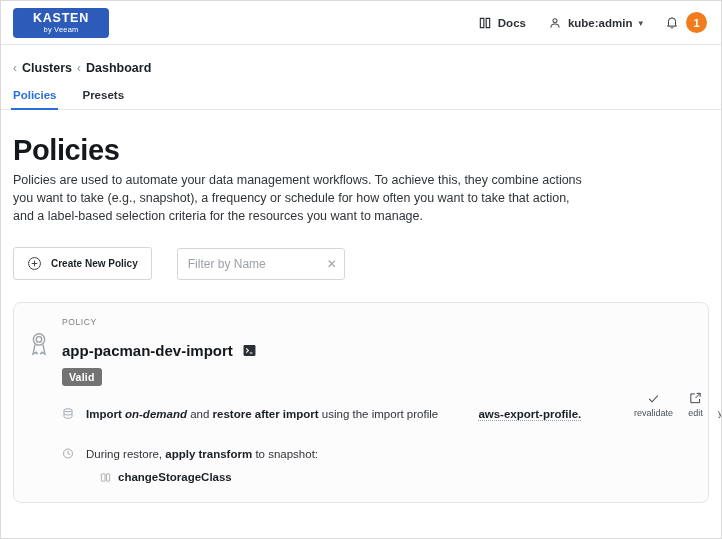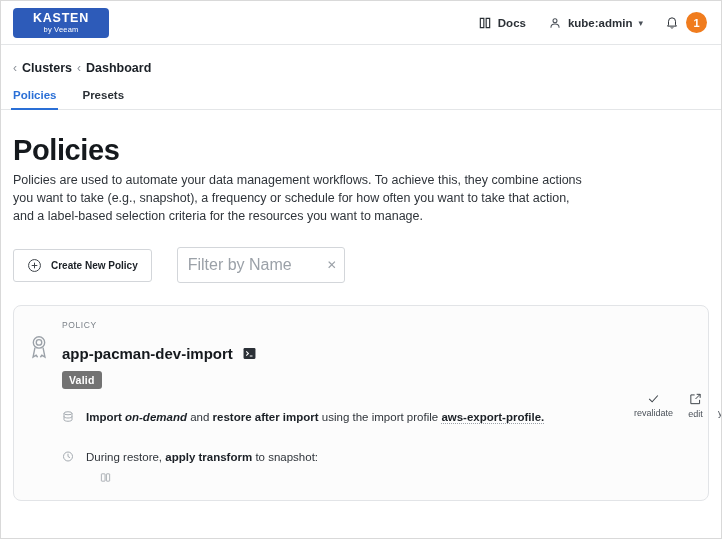--- a/index.html
+++ b/index.html
@@ -145,21 +145,21 @@
   }
   .filter-wrap {
     position: relative;
     width: 168px;
   }
   .filter-input {
     width: 100%;
     border: 1px solid #d3d6da;
     border-radius: 3px;
     padding: 8px 26px 8px 10px;
-    font-size: 16px;
+    font-size: 12px;
     font-family: "Liberation Sans", sans-serif;
     color: #2b3036;
     background: #fff;
     outline: none;
   }
   .filter-input::placeholder { color: #9ba1a8; }
   .filter-clear {
     position: absolute;
     right: 8px; top: 50%;
     transform: translateY(-50%);
@@ -220,20 +220,21 @@
     line-height: 1.5;
     color: #2f343a;
   }
   .detail-icon { flex: none; width: 14px; padding-top: 1px; color: #7b8188; }
   .detail-text b { font-weight: bold; color: #1b2026; }
   .detail-text i { font-style: italic; font-weight: bold; color: #1b2026; }
   .dotted {
     font-weight: bold;
     color: #1b2026;
     border-bottom: 1px dotted #9ba1a8;
+    margin-left: 37px;
   }
   .subitem {
     margin-top: 6px;
     display: flex;
     align-items: center;
     gap: 7px;
     font-size: 11.5px;
     font-weight: bold;
     color: #1b2026;
     padding-left: 14px;
@@ -389,20 +390,21 @@
             <div class="detail-text">
               <span>During restore, </span><b>apply transform</b><span> to snapshot:</span>
             </div>
             <div class="subitem">
               <span class="ico">
                 <svg width="11" height="11" viewBox="0 0 24 24" fill="none" stroke="#9ba1a8" stroke-width="1.8">
                   <rect x="3" y="4" width="8" height="16" rx="1"></rect>
                     <rect x="14" y="4" width="7" height="16" rx="1"></rect>
                 </svg>
               </span>
+              <span>changeStorageClass</span>
             </div>
           </div>
         </div>
       </div>
     </div>
 
     <div class="card-actions">
 
       <div class="action">
         <span class="ico">

